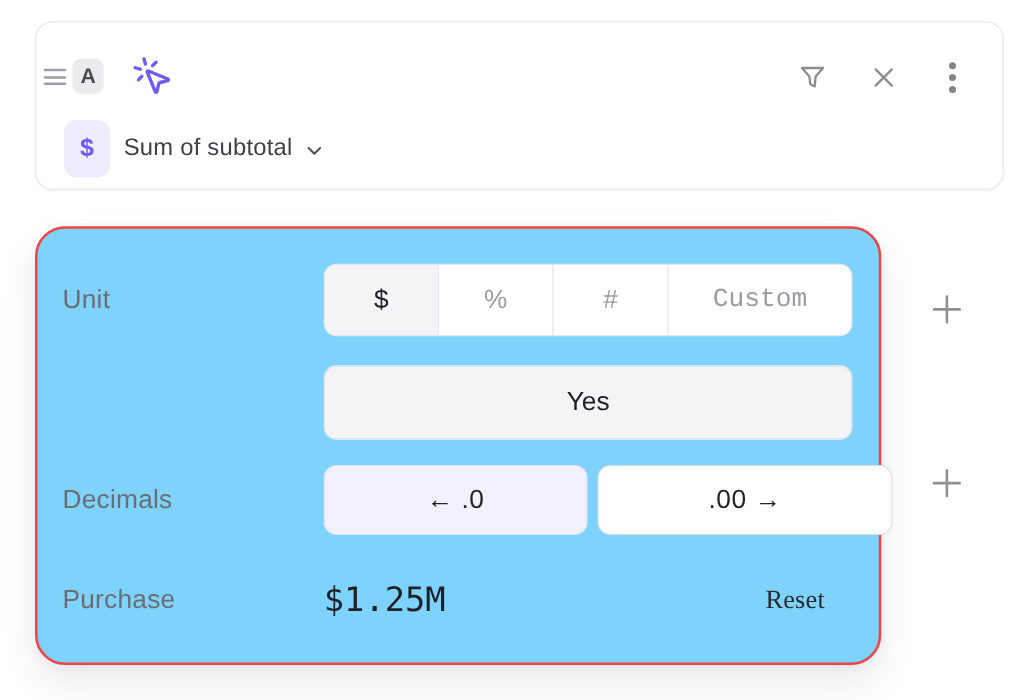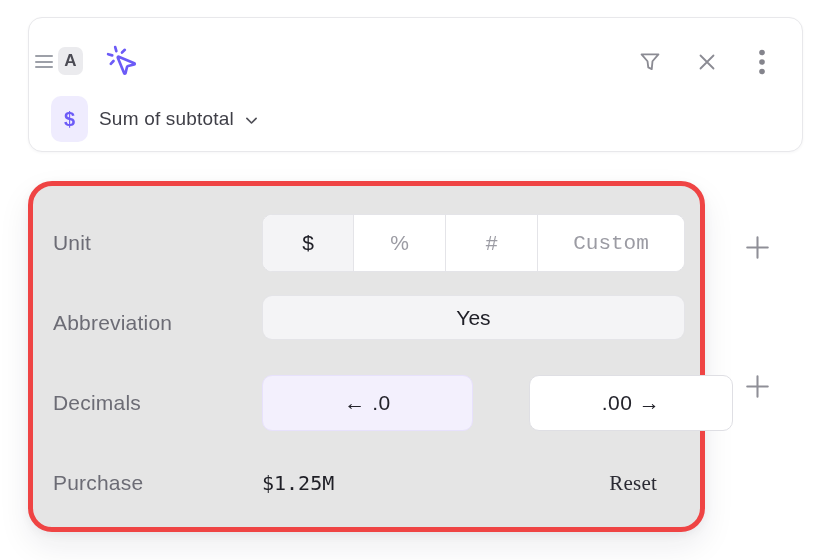--- a/index.html
+++ b/index.html
@@ -36,53 +36,53 @@
                color:#6c5bf7; font-size:20px; font-weight:700;
                display:flex; align-items:center; justify-content:center; }
   .metric-select { display:flex; align-items:center; margin-left:11px; background:none;
                    border:none; cursor:pointer; font-family:inherit;text-align:center; }
   .metric-label { font-size:19px; color:#3f3f47; letter-spacing:.2px; }
   .metric-select svg { margin-left:9px; margin-top:3px; }
 
   
   .format-panel {
     position:absolute; left:28px; top:181px; width:677px; height:351px;
-    background:#e5e5e5; border:5px solid #ef4444; border-radius:24px;
+    background:#7dd3fc; border:2px solid #ef4444; border-radius:24px;
     box-shadow:0 14px 32px rgba(25,25,50,.08), 0 3px 10px rgba(25,25,50,.05);
   }
   .row-label { position:absolute; left:20px; font-size:21px; color:#6c6c75;
                letter-spacing:.2px; transform:translateY(-50%); white-space:nowrap; }
   .lbl-unit    { top:57px; }
   .lbl-abbrev  { top:137px; }
   .lbl-dec     { top:217px;text-align:right; }
   .lbl-preview { top:297px; }
 
   .seg { position:absolute; left:229px; width:423px; display:flex;
          border:1px solid #e4e4e8; border-radius:10px; background:#fff; overflow:hidden; }
   .seg-unit   { top:28px;  height:58px; }
-  .seg-abbrev { top:109px; height:45px; }
+  .seg-abbrev { top:109px; height:60px; }
   .seg .opt { display:flex; align-items:center; justify-content:center;
               font-size:21px; color:#9b9ba3; cursor:pointer; background:#fff; }
   .seg .opt + .opt { border-left:1px solid #e4e4e8; }
   .seg .opt.selected { background:#f4f4f6; color:#202028; font-weight:500; }
   .opt-usd    { flex:0 0 90px; }
   .opt-pct    { flex:0 0 92px; }
   .opt-num    { flex:0 0 92px; }
   .opt-custom { flex:1;font-family:Liberation Mono, monospace; }
   .opt-half   { flex:1; }
 
   .dec-btn { position:absolute; top:189px; height:56px; border-radius:10px;
              display:flex; align-items:center; justify-content:center;
              font-size:21px; color:#23232b; cursor:pointer; font-family:inherit;
              letter-spacing:.5px; }
   .dec-left  { left:229px; width:211px; background:#f3f0fd; border:1px solid #e7e1fc; }
-  .dec-right { left:448px; width:204px; background:#fff;    border:1px solid #dfdfe4;margin-left:48px; }
+  .dec-right { left:448px; width:236px; background:#fff;    border:1px solid #dfdfe4; }
 
   .preview-value { position:absolute; left:229px; top:297px; transform:translateY(-50%);
-                   font-family:"DejaVu Sans Mono", monospace; font-size:20px; color:#1f1f26; }
+                   font-family:"DejaVu Sans Mono", monospace; font-size:27px; color:#1f1f26; }
   .reset-btn { position:absolute; right:43px; top:297px; transform:translateY(-50%);
                background:none; border:none; font-family:Liberation Serif, serif; font-size:21px;
                font-weight:500; color:#2a2a33; cursor:pointer; letter-spacing:.2px; }
 
   
   .plus-btn { position:absolute; left:743px; width:29px; height:29px;
               display:flex; align-items:center; justify-content:center;
               background:none; border:none; cursor:pointer; }
   .plus-top    { top:233px; }
   .plus-bottom { top:372px; }
@@ -149,21 +149,20 @@
   <section class="format-panel">
 
     <span class="row-label lbl-unit">Unit</span>
     <div class="seg seg-unit">
       <span class="opt opt-usd selected">$</span>
       <span class="opt opt-pct">%</span>
       <span class="opt opt-num">#</span>
       <span class="opt opt-custom">Custom</span>
     </div>
 
-    <span class="row-label lbl-abbrev">Abbreviation</span>
     <div class="seg seg-abbrev">
       <span class="opt opt-half selected">Yes</span>
     </div>
 
     <span class="row-label lbl-dec">Decimals</span>
     <button class="dec-btn dec-left">← .0</button>
     <button class="dec-btn dec-right">.00 →</button>
 
     <span class="row-label lbl-preview">Purchase</span>
     <span class="preview-value">$1.25M</span>

